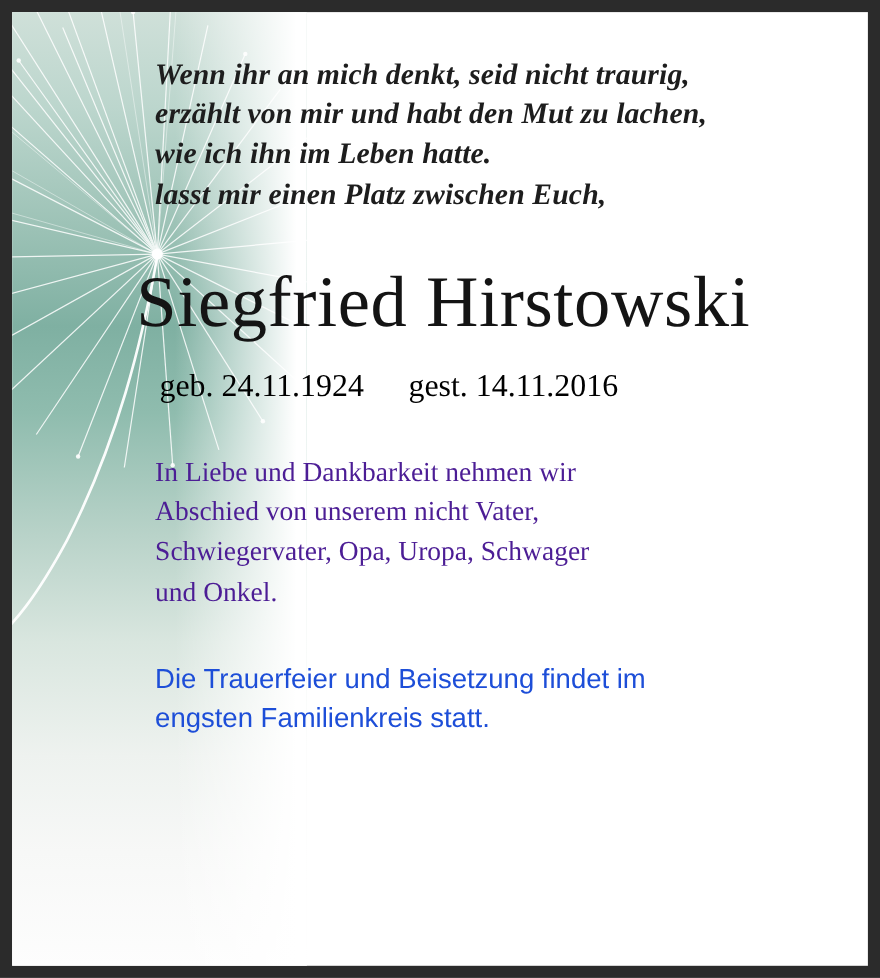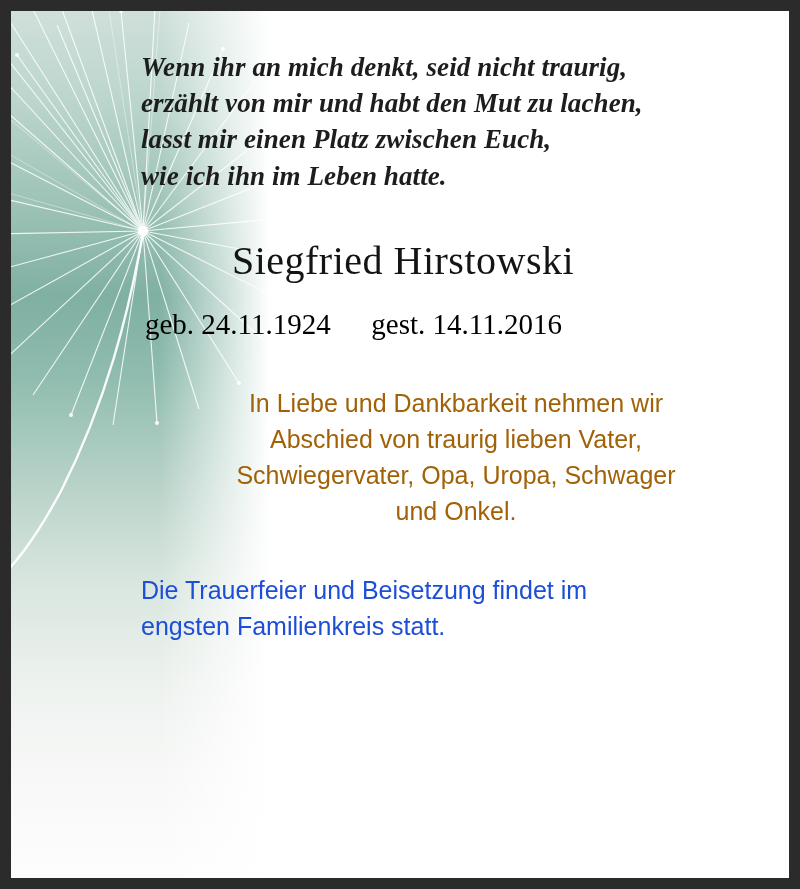--- a/index.html
+++ b/index.html
@@ -72,45 +72,44 @@
     font-size: 27px;
     line-height: 1.34;
     color: #1d1d1d;
     letter-spacing: 0.1px;
   }
   .poem div { white-space: nowrap; }
 
   .name {
     margin-top: 46px;
     font-family: "Liberation Serif", serif;
-    font-size: 40px;
+    font-size: 66px;
     line-height: 1.05;
     color: #141414;
     letter-spacing: 0.5px;
     margin-left: -88px;
     text-align: center;
     width: 700px;
   }
 
   .dates {
     margin-top: 26px;
     font-family: "Liberation Serif", serif;
     font-size: 29px;
     color: #000000;
     margin-left: 4px;
   }
   .dates .gap { display: inline-block; width: 26px; }
 
   .body-text {
     margin-top: 44px;
-    font-family: Liberation Sans, sans-serif;
+    font-family: Liberation Serif, serif;
     font-size: 25px;
     line-height: 1.45;
-    color: #a16207;
-    text-align: center;
+    color: #4c1d95;
   }
 
   .family {
     margin-top: 36px;
     font-family: "Liberation Sans", sans-serif;
     font-weight: bold;
     font-size: 24px;
     line-height: 1.5;
     color: #141414;
   }
@@ -190,35 +189,35 @@
       <circle cx="250" cy="260" r="5" fill="#ffffff" opacity="0.95"></circle>
     </svg>
     <div class="fade-right"></div>
   </div>
 
   <div class="content">
 
     <div class="poem">
       <div>Wenn ihr an mich denkt, seid nicht traurig,</div>
       <div>erzählt von mir und habt den Mut zu lachen,</div>
+      <div>wie ich ihn im Leben hatte.</div>
       <div>lasst mir einen Platz zwischen Euch,</div>
-      <div>wie ich ihn im Leben hatte.</div>
     </div>
 
     <div class="name">Siegfried Hirstowski</div>
 
     <div class="dates">
       <span>geb. 24.11.1924</span>
       <span class="gap"></span>
       <span>gest. 14.11.2016</span>
     </div>
 
     <div class="body-text">
       <div>In Liebe und Dankbarkeit nehmen wir</div>
-      <div>Abschied von traurig lieben Vater,</div>
+      <div>Abschied von unserem nicht Vater,</div>
       <div>Schwiegervater, Opa, Uropa, Schwager</div>
       <div>und Onkel.</div>
     </div>
 
 
     <div class="closing">
       <div>Die Trauerfeier und Beisetzung findet im</div>
       <div>engsten Familienkreis statt.</div>
     </div>
 

